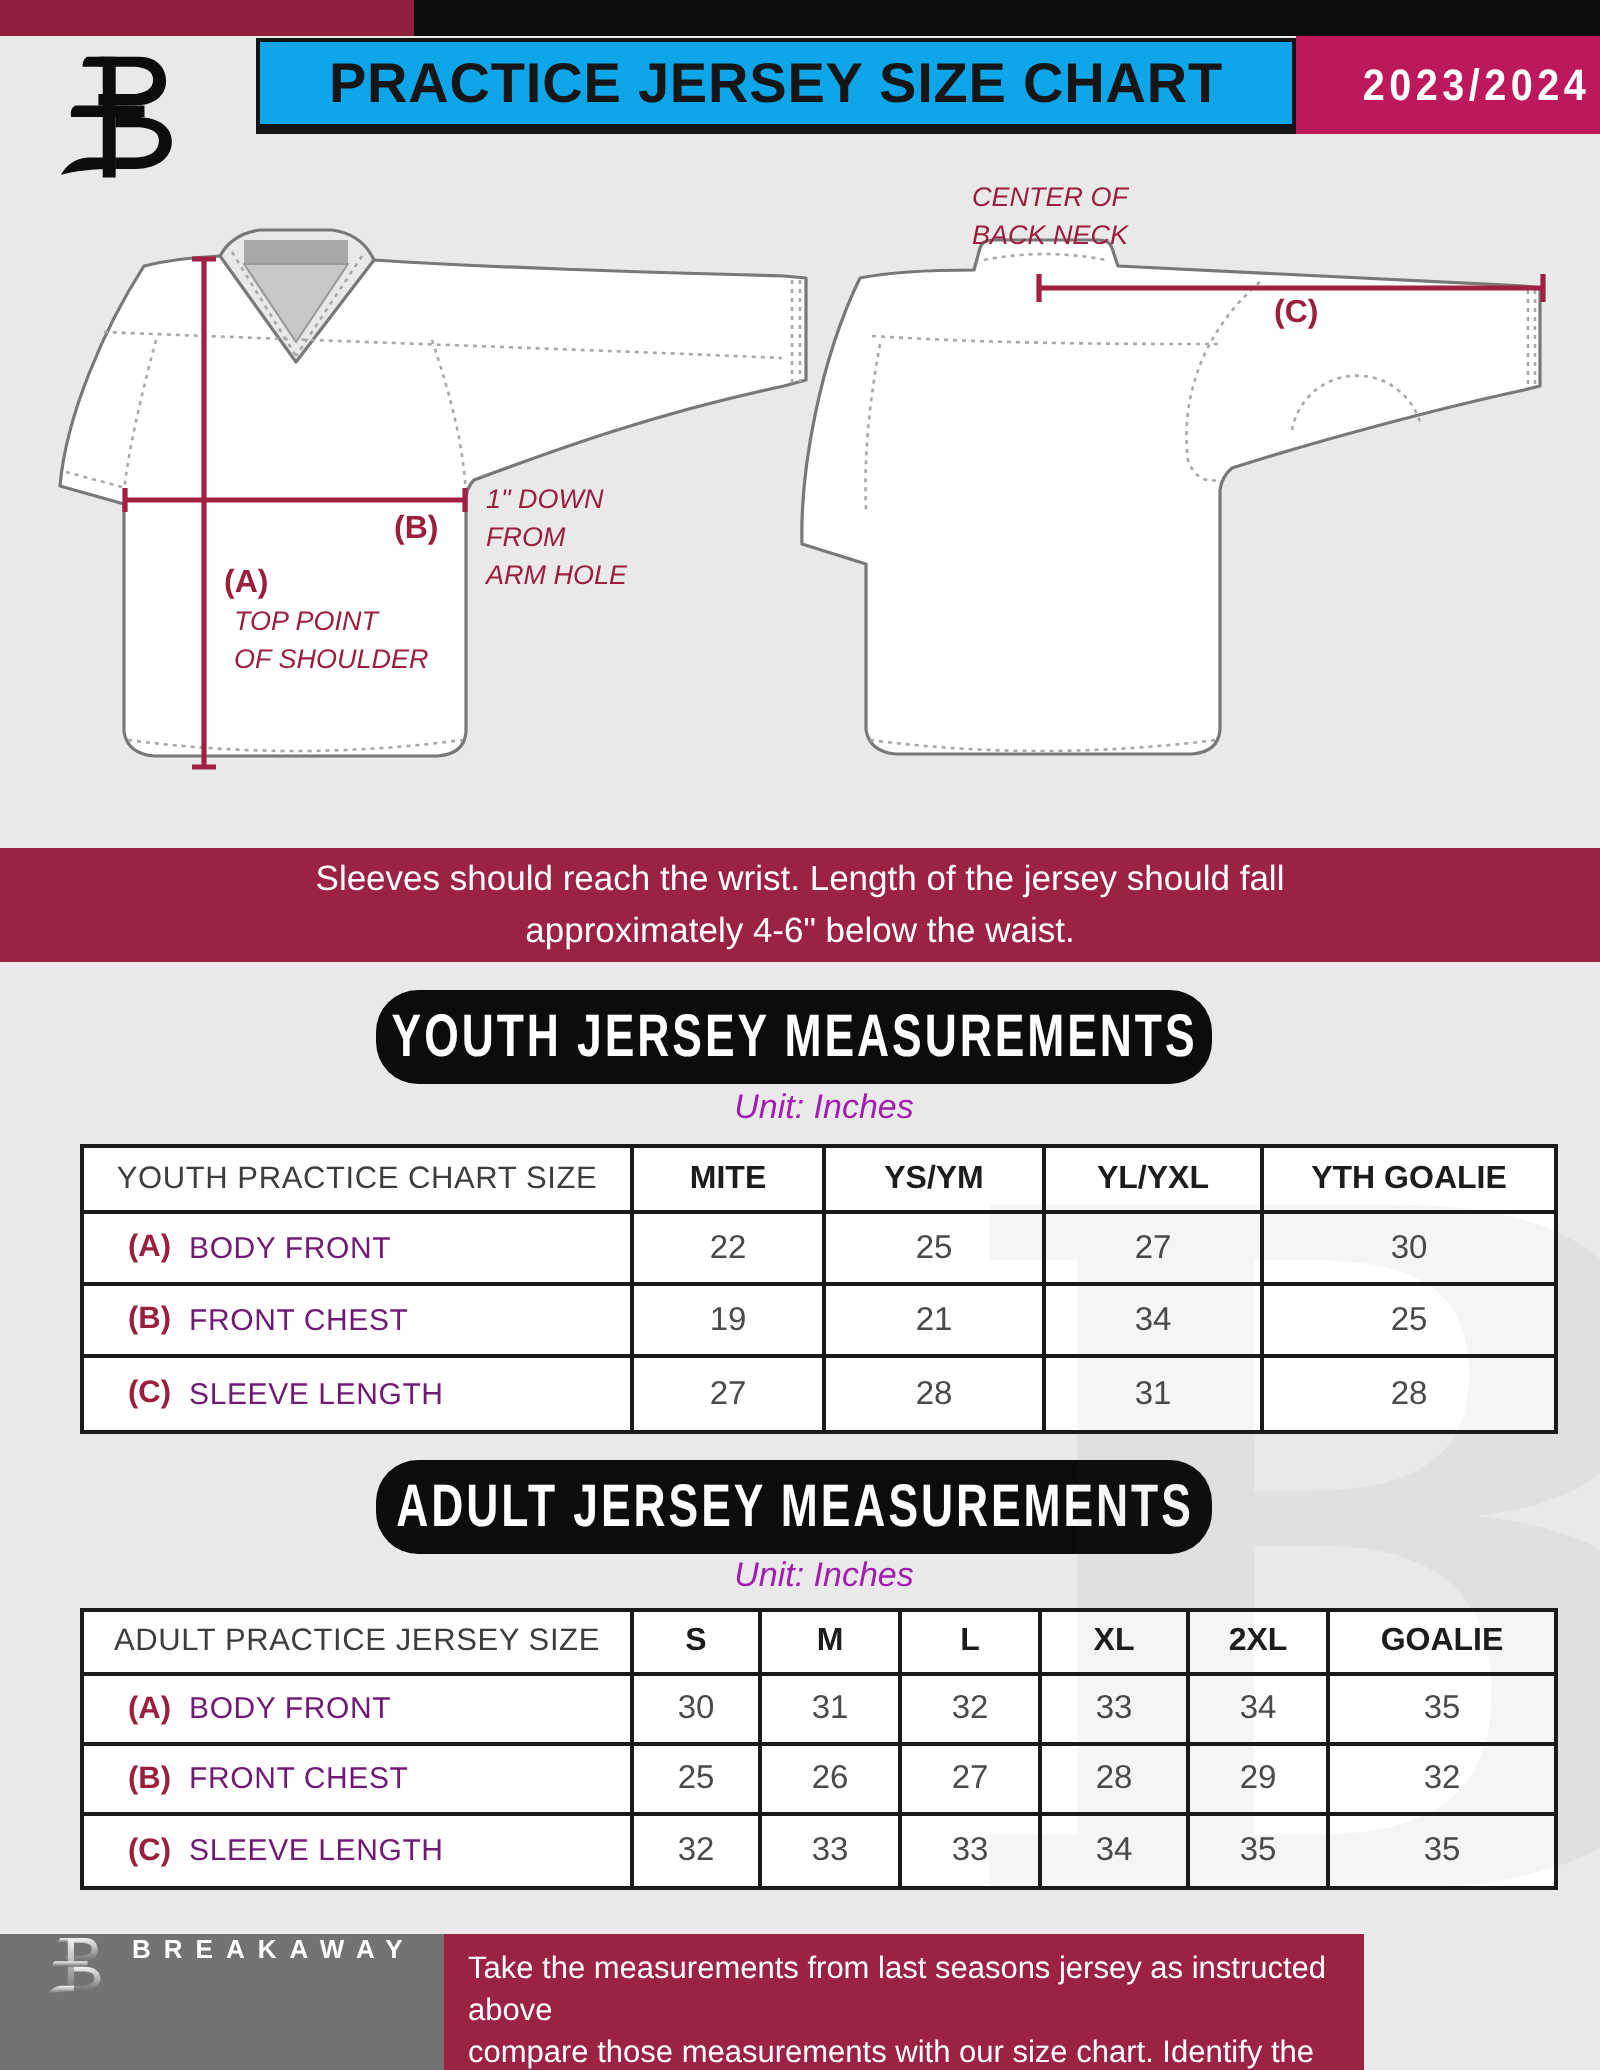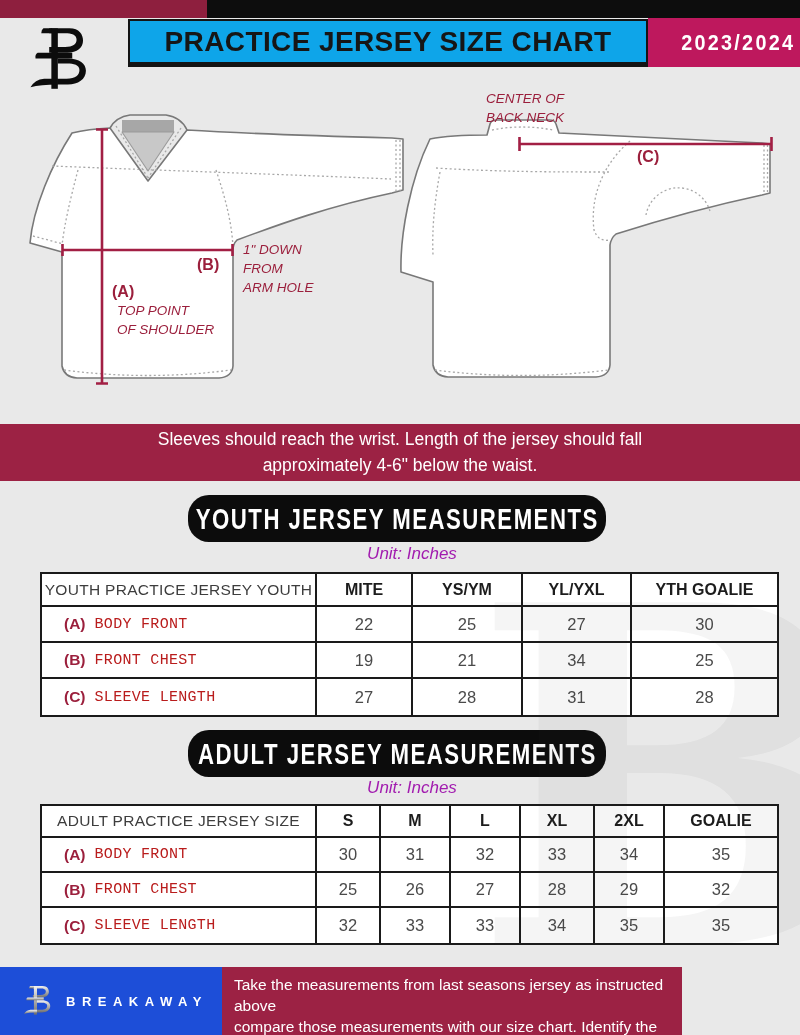--- a/index.html
+++ b/index.html
@@ -45,31 +45,31 @@
   .at{top:804px;grid-template-columns:275px 64px 70px 70px 74px 70px 112px;
       grid-template-rows:32px 35px 35px 35px;}
   .td{border-right:2px solid #1a1a1a;border-bottom:2px solid #1a1a1a;
       display:flex;align-items:center;justify-content:center;box-sizing:border-box;}
   .td.lastcol{border-right:none;}
   .td.lastrow{border-bottom:none;}
   .td.hlabel{font-size:15.5px;color:#3d3d3d;letter-spacing:.3px;}
   .td.hsize{font-weight:700;font-size:16px;color:#1c1c1c;}
   .td.rowlabel{justify-content:flex-start;padding-left:22px;gap:9px;}
   .td .key{color:#9b1f3c;font-weight:800;font-size:15.5px;}
-  .td .rlab{color:#b91c1c;font-size:15px;letter-spacing:.3px;font-family:Liberation Mono, monospace;}
+  .td .rlab{color:#701a75;font-size:15px;letter-spacing:.3px;}
   .td.val{font-size:16.5px;color:#4a4a4a;}
 
   
   .watermark{right:-70px;top:545px;font-family:"DejaVu Serif",serif;font-weight:700;
              font-size:470px;line-height:1;color:rgba(60,60,60,0.05);z-index:2;
              pointer-events:none;}
 
   
-  .footer-black{left:0;top:967px;width:222px;height:68px;background:#1d4ed8;z-index:3;
-                display:flex;align-items:center;}
+  .footer-black{left:0;top:967px;width:222px;height:68px;background:#737373;z-index:3;
+                display:flex;align-items:flex-start;}
   .footer-brand{color:#fff;font-size:13px;font-weight:700;letter-spacing:6.5px;margin-left:12px;}
   .footer-maroon{left:222px;top:967px;width:460px;height:68px;background:#9c2244;z-index:3;
                  box-sizing:border-box;padding:7px 12px 0 12px;color:#fff;
                  font-size:15.5px;line-height:1.36;}
 </style>
 </head>
 <body>
 
 <div class="page">
 
@@ -154,21 +154,21 @@
 
   <div class="abs notice preline">Sleeves should reach the wrist. Length of the jersey should fall
 approximately 4-6" below the waist.</div>
 
   <div class="abs banner" style="top:495px">
     <span>YOUTH JERSEY MEASUREMENTS</span>
   </div>
   <div class="abs unit" style="top:544px">Unit: Inches</div>
 
   <div class="abs sizetable yt">
-    <div class="td hlabel">YOUTH PRACTICE JERSEY YOUTH</div>
+    <div class="td hlabel">YOUTH PRACTICE CHART SIZE</div>
     <div class="td hsize">MITE</div>
     <div class="td hsize">YS/YM</div>
     <div class="td hsize">YL/YXL</div>
     <div class="td hsize lastcol">YTH GOALIE</div>
 
     <div class="td rowlabel">
       <span class="key">(A)</span>
       <span class="rlab">BODY FRONT</span>
     </div>
     <div class="td val">22</div>

